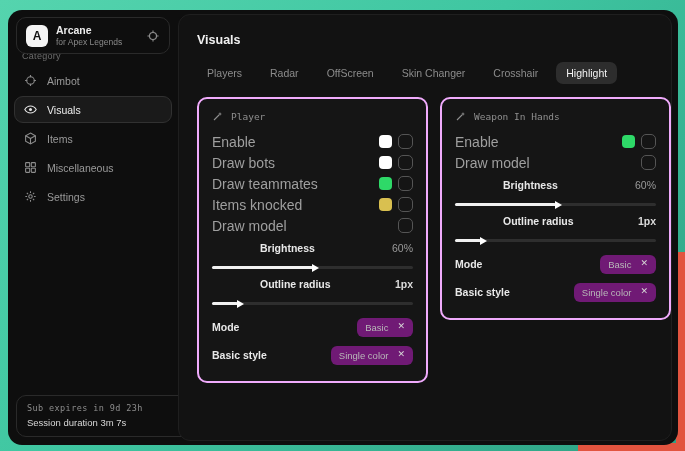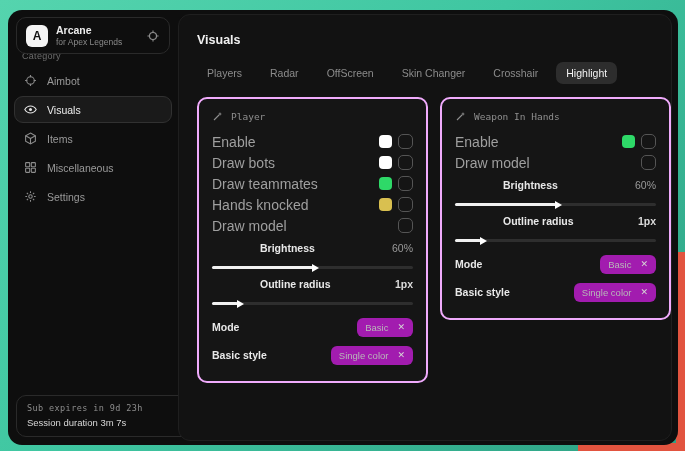--- a/index.html
+++ b/index.html
@@ -90,22 +90,22 @@
   .slider-fill { position:absolute; left:0; top:0; bottom:0; background:#f1f1f1; border-radius:2px; }
   .slider-thumb {
     position:absolute; top:50%; right:-6px; transform:translateY(-50%);
     width:0; height:0; border-left:7px solid #ffffff;
     border-top:4px solid transparent; border-bottom:4px solid transparent;
   }
 
   .select-row { display:flex; align-items:center; height:26px; margin-top:2px; }
   .select-label { font-size:10.5px; font-weight:bold; color:#e8e8e8; }
   .tag {
-    margin-left:auto; background:#a21caf; border-radius:6px; padding:4px 8px;
-    display:flex; align-items:center; gap:9px;
+    margin-left:auto; background:#701a75; border-radius:6px; padding:4px 8px;
+    display:flex; align-items:flex-start; gap:9px;
   }
   .tag-text { font-size:9.5px; color:#b8b8b8; }
   .tag-x { font-size:9px; color:#d6d6d6; line-height:1; }
 
   svg { display:block; }
 </style>
 </head>
 <body>
 
 <div class="bg-orange-right"></div>
@@ -227,21 +227,21 @@
           </span>
         </div>
         <div class="toggle-row">
           <span class="toggle-label">Draw teammates</span>
           <span class="toggle-controls">
             <span class="swatch" style="background: rgb(46, 217, 104);"></span>
             <span class="checkbox"></span>
           </span>
         </div>
         <div class="toggle-row">
-          <span class="toggle-label">Hands knocked</span>
+          <span class="toggle-label">Items knocked</span>
           <span class="toggle-controls">
             <span class="swatch" style="background: rgb(217, 192, 80);"></span>
             <span class="checkbox"></span>
           </span>
         </div>
         <div class="toggle-row">
           <span class="toggle-label">Draw model</span>
           <span class="toggle-controls">
             <span class="checkbox"></span>
           </span>

